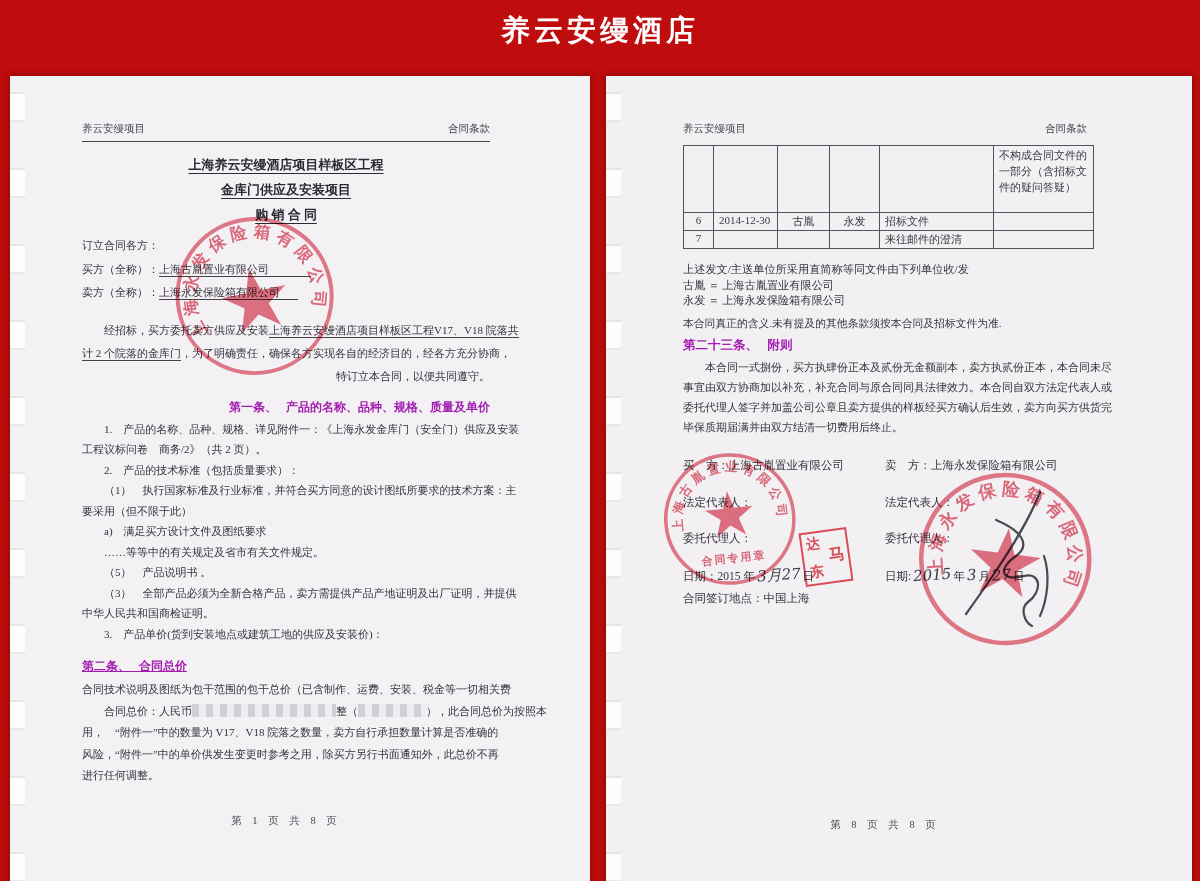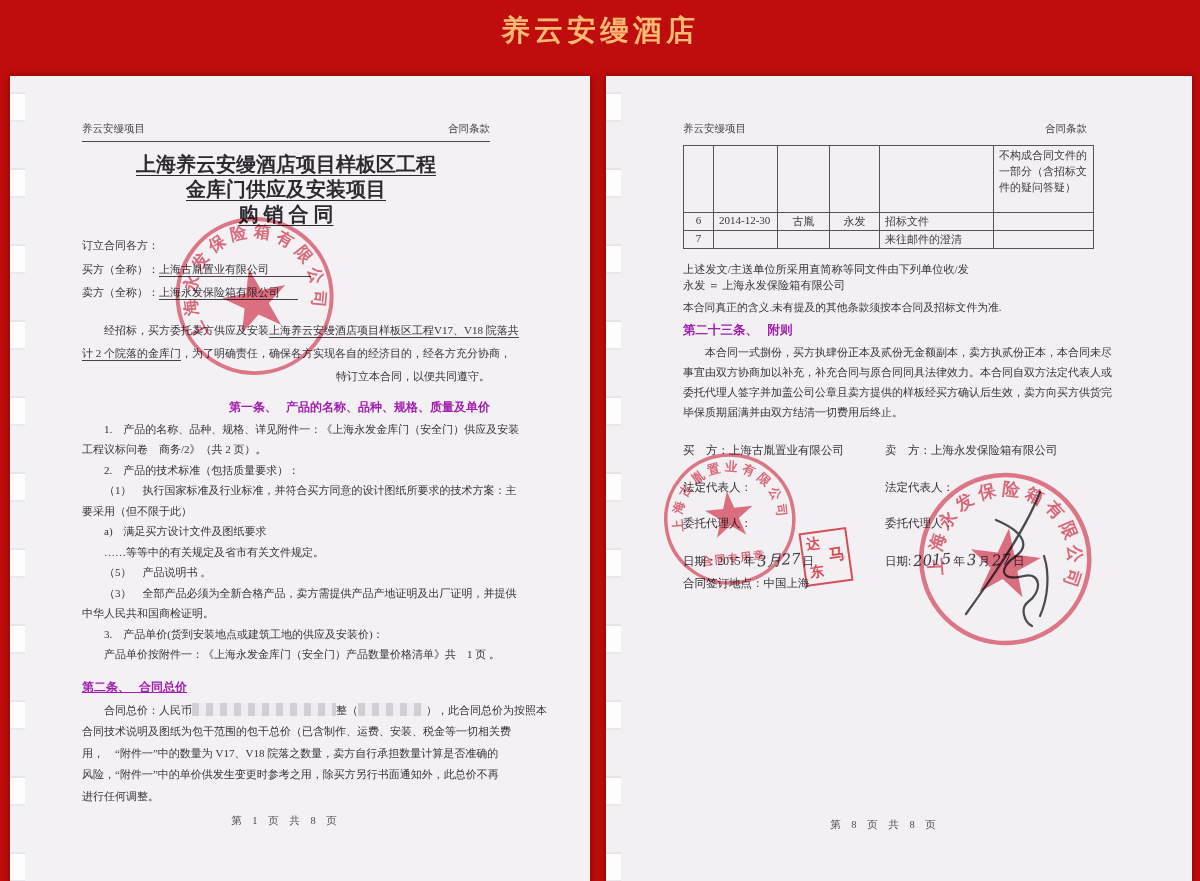--- a/index.html
+++ b/index.html
@@ -5,21 +5,21 @@
   html,body{margin:0;padding:0;}
   body{
     width:1200px;height:881px;position:relative;overflow:hidden;
     background:#bf0c0c;
     font-family:"Liberation Serif","DejaVu Serif",serif;
     color:#35333a;
   }
   
   .banner{position:absolute;top:0;left:0;width:1200px;height:62px;
     display:flex;align-items:center;justify-content:center;}
-  .banner-title{color:#fdba74;font-size:29px;font-weight:bold;letter-spacing:4px;
+  .banner-title{color:#ffffff;font-size:29px;font-weight:bold;letter-spacing:4px;
     font-family:Liberation Mono, monospace;}
   
   .page{position:absolute;top:76px;height:810px;background:#f3f1f4;
     box-shadow:0 0 7px rgba(40,0,0,.45);}
   .page-left{left:10px;width:580px;}
   .page-right{left:606px;width:586px;background:#f2f0f3;}
   .bind-strip{position:absolute;left:0;top:0;width:15px;height:100%;
     background:repeating-linear-gradient(180deg,
       rgba(0,0,0,0) 0 16px, rgba(0,0,0,.05) 16px 18px,
       rgba(255,255,255,.85) 18px 44px, rgba(0,0,0,.04) 44px 46px,
@@ -31,21 +31,21 @@
   .doc-header{margin-top:46px;display:flex;justify-content:space-between;
     font-size:10.5px;color:#45434a;}
   .page-left hr{border:none;border-top:1.2px solid #4a484e;margin:5px 0 10px 0;}
   .line{font-size:11px;line-height:20.5px;white-space:nowrap;}
   .ind{padding-left:22px;}
   .u{border-bottom:1px solid #45434a;padding-bottom:1px;}
   .sec-head{font-size:12px;font-weight:bold;color:#a21caf;}
   .footer{position:absolute;font-size:10.5px;letter-spacing:4px;text-align:center;color:#4a484e;}
   
   .titles{text-align:center;margin-top:8px;}
-  .title-line{font-size:20px;font-weight:bold;line-height:25px;color:#2c2a30;
+  .title-line{font-size:13px;font-weight:bold;line-height:25px;color:#2c2a30;
     text-decoration:underline;text-underline-offset:4px;text-decoration-thickness:1.2px;}
   .parties{margin-top:7px;font-size:11.5px;}
   .parties .line{line-height:23.5px;}
   .u-buyer{padding-right:42px;}
   .u-seller{padding-right:18px;}
   .preamble{margin-top:14px;}
   .preamble .line{line-height:23px;text-align:right;}
   .sec1-head{margin-top:11px;margin-bottom:3px;text-align:right;}
   .sec2-head{margin-top:14px;margin-bottom:4px;text-decoration:underline;}
   .sec2 .line{line-height:21.5px;}
@@ -143,31 +143,30 @@
       <div class="line">工程议标问卷　商务/2》（共 2 页）。</div>
       <div class="line ind">2.　产品的技术标准（包括质量要求）：</div>
       <div class="line ind">（1）　执行国家标准及行业标准，并符合买方同意的设计图纸所要求的技术方案：主</div>
       <div class="line">要采用（但不限于此）</div>
       <div class="line ind">a)　满足买方设计文件及图纸要求</div>
       <div class="line ind">……等等中的有关规定及省市有关文件规定。</div>
       <div class="line ind">（5）　产品说明书 。</div>
       <div class="line ind">（3）　全部产品必须为全新合格产品，卖方需提供产品产地证明及出厂证明，并提供</div>
       <div class="line">中华人民共和国商检证明。</div>
       <div class="line ind">3.　产品单价(货到安装地点或建筑工地的供应及安装价)：</div>
-      <div class="line ind">产品单价按附件一：《上海永发金库门（安全门）产品数量价格清单》共　1 页 。</div>
     </div>
 
     <div class="sec-head sec2-head">
       <span>第二条、</span>&nbsp;&nbsp;&nbsp;<span>合同总价</span>
     </div>
     <div class="sec2">
+      <div class="line">合同技术说明及图纸为包干范围的包干总价（已含制作、运费、安装、税金等一切相关费</div>
       <div class="line ind">
         <span>合同总价：人民币</span><span class="mosaic mosaic-long"></span><span>整（</span><span class="mosaic mosaic-short"></span><span>），此合同总价为按照本</span>
       </div>
-      <div class="line">合同技术说明及图纸为包干范围的包干总价（已含制作、运费、安装、税金等一切相关费</div>
       <div class="line">用，　“附件一”中的数量为 V17、V18 院落之数量，卖方自行承担数量计算是否准确的</div>
       <div class="line">风险，“附件一”中的单价供发生变更时参考之用，除买方另行书面通知外，此总价不再</div>
       <div class="line">进行任何调整。</div>
     </div>
 
     <div class="footer footer-left">第 1 页 共 8 页</div>
   </div>
 
   <div class="stamp" style="left:155px;top:130px;transform:rotate(-12deg);">
     <svg width="180" height="180" viewBox="0 0 180 180">
@@ -221,20 +220,21 @@
         <td></td>
         <td></td>
         <td>来往邮件的澄清</td>
         <td></td>
       </tr>
     </tbody>
       </table>
 
     <div class="abbr">
       <div class="line">上述发文/主送单位所采用直简称等同文件由下列单位收/发</div>
+      <div class="line">古胤 ＝ 上海古胤置业有限公司</div>
       <div class="line">永发 ＝ 上海永发保险箱有限公司</div>
     </div>
 
     <div class="priority">
       <div class="line">本合同真正的含义.未有提及的其他条款须按本合同及招标文件为准.</div>
     </div>
 
     <div class="sec-head sec23-head">
       <span>第二十三条、</span>&nbsp;&nbsp;&nbsp;<span>附则</span>
     </div>

